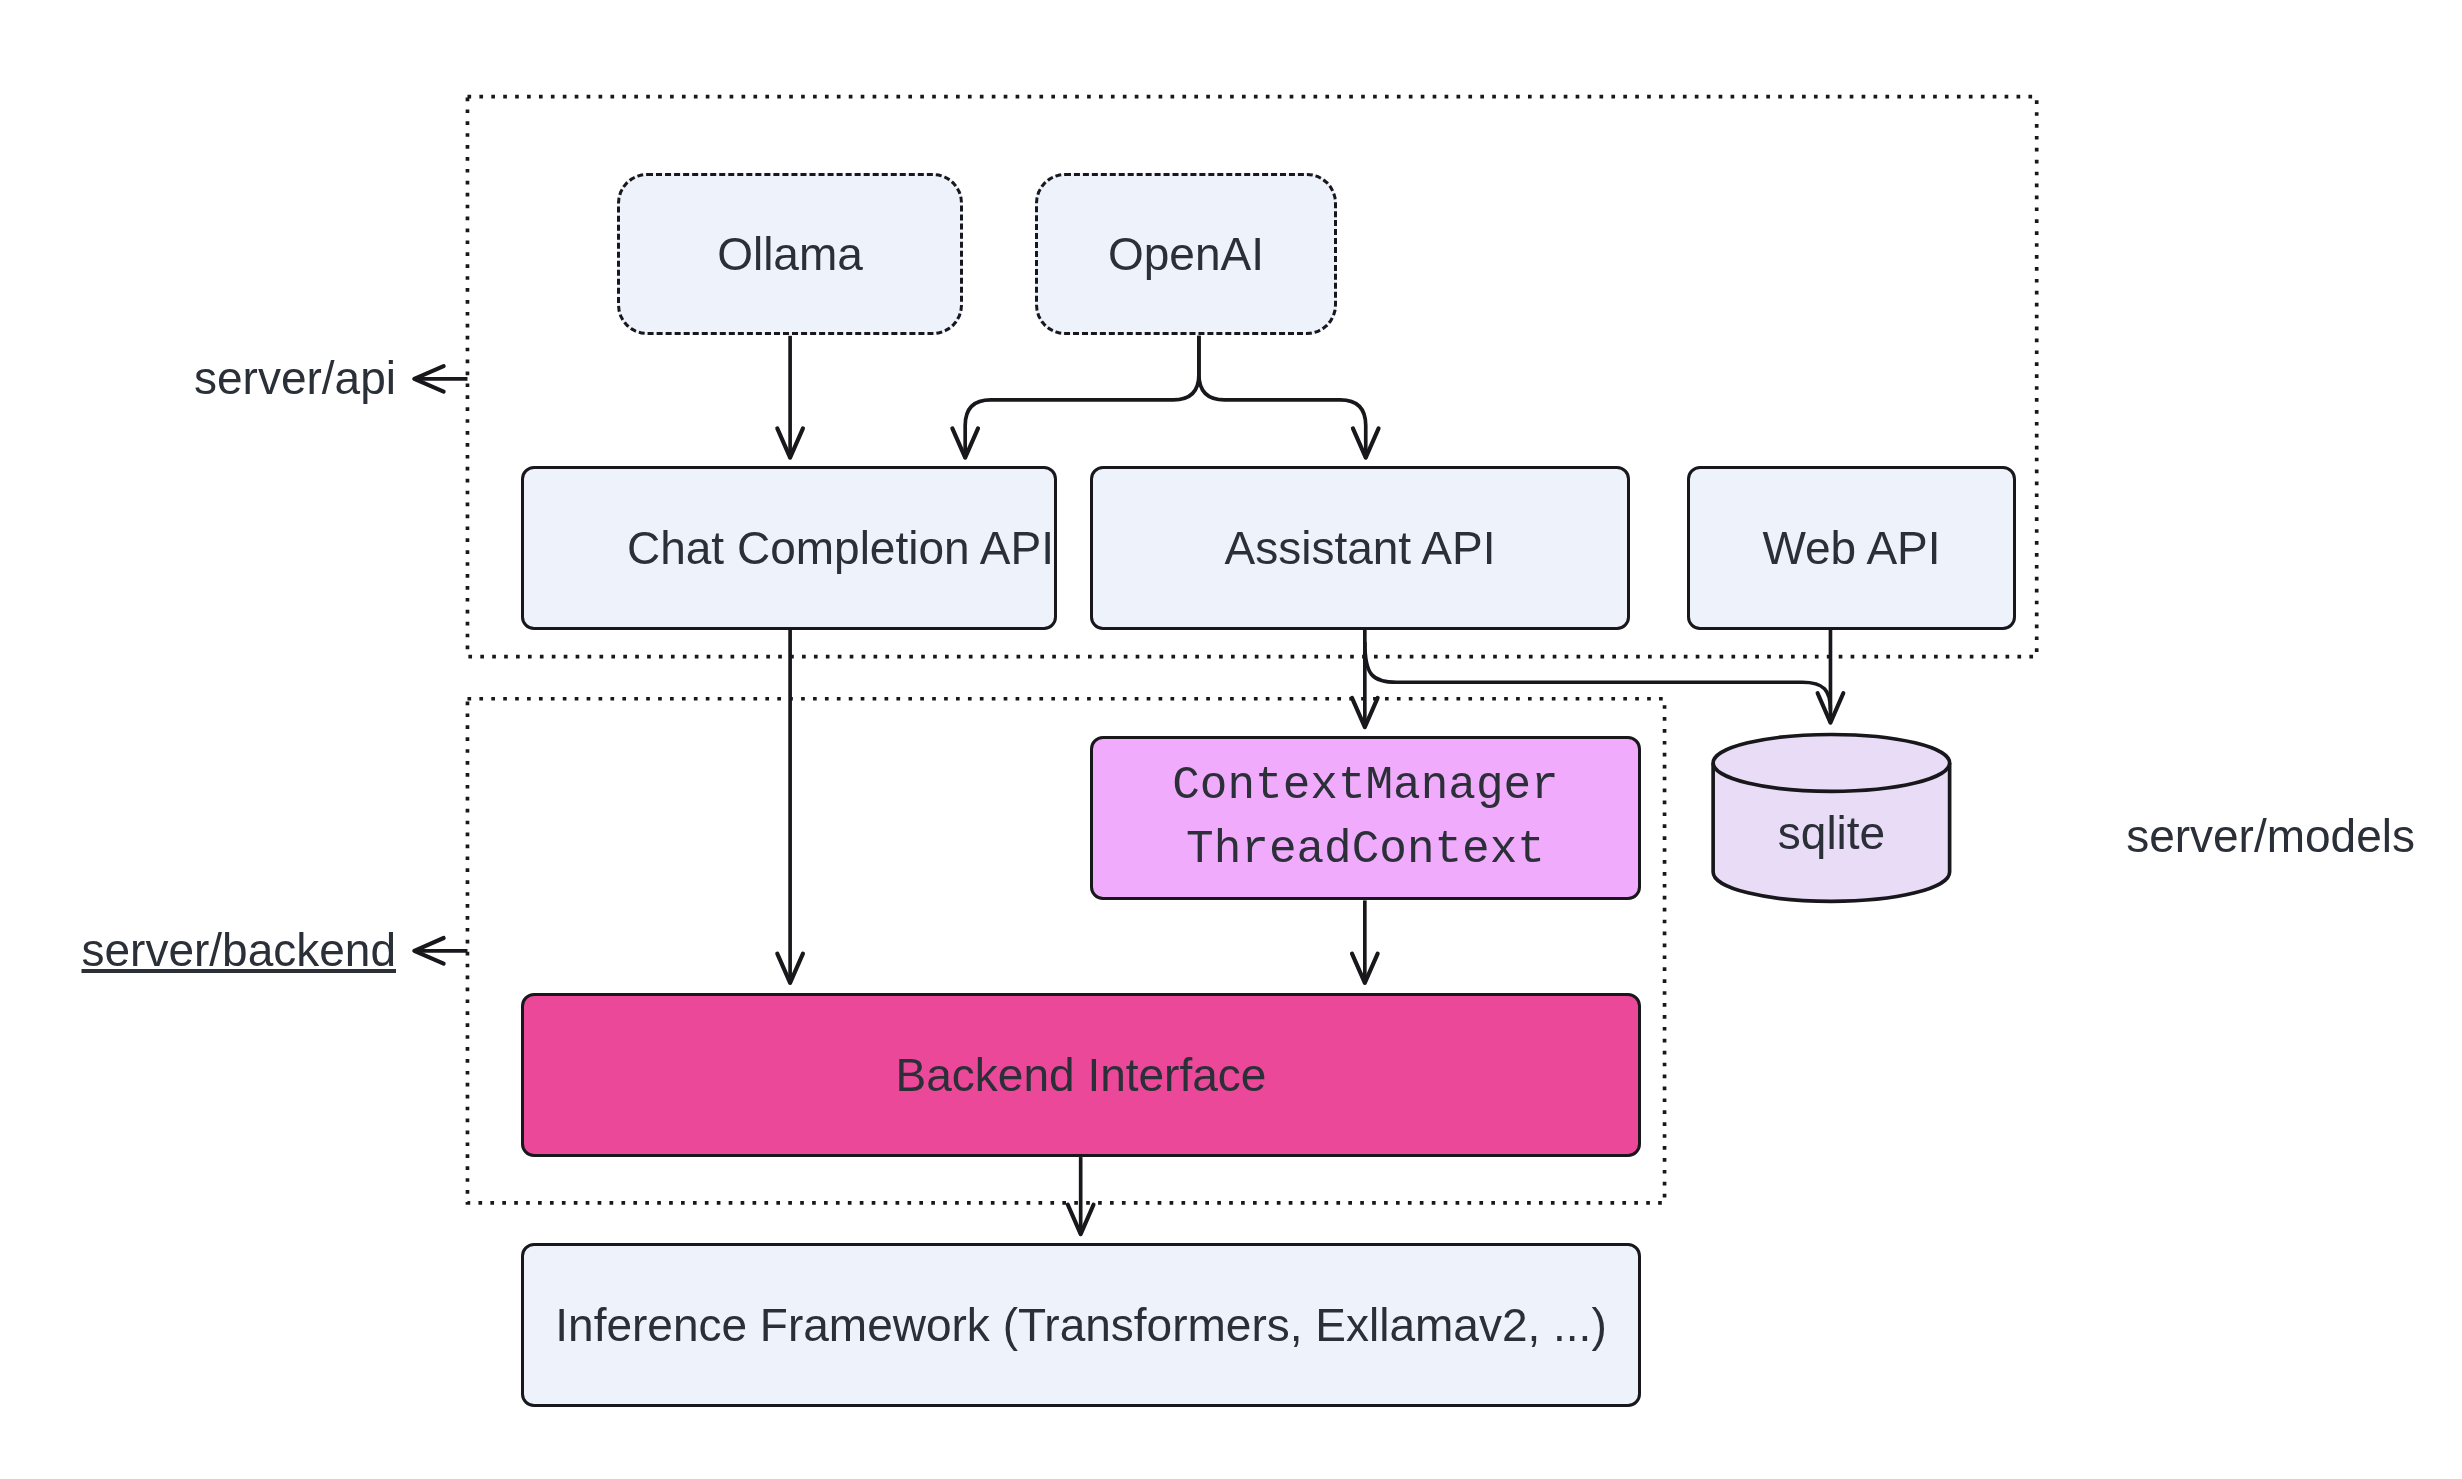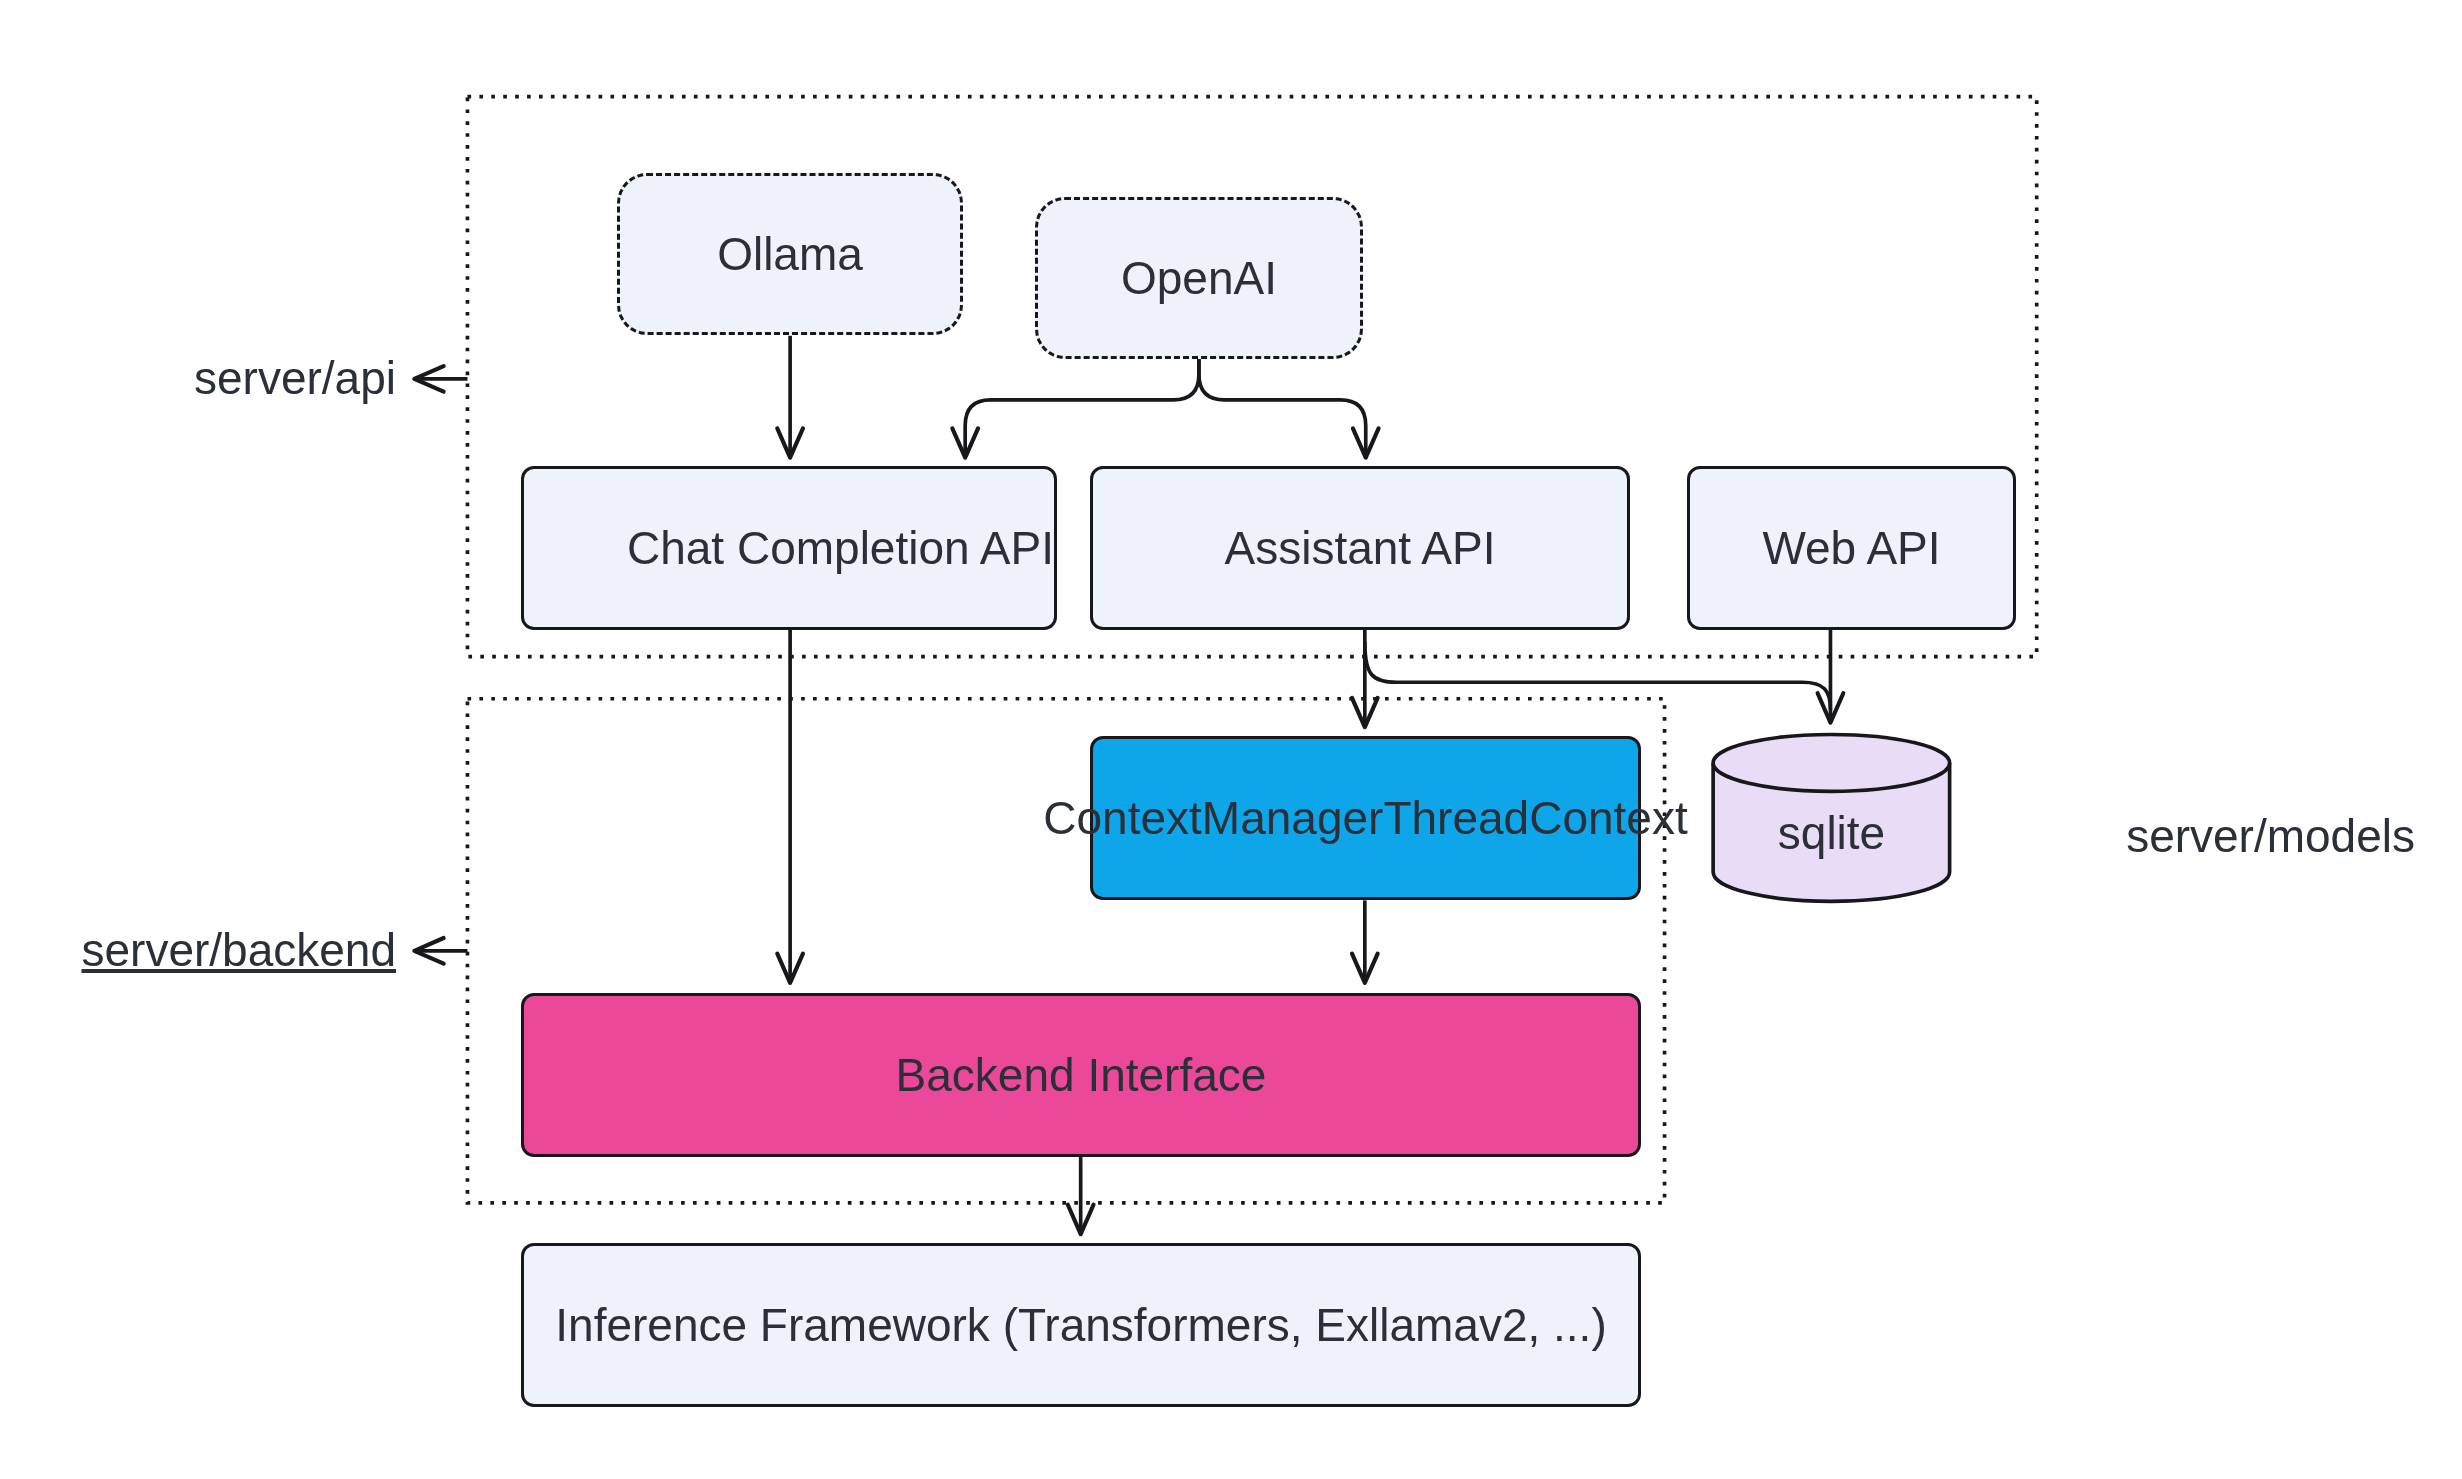--- a/index.html
+++ b/index.html
@@ -21,21 +21,21 @@
     background:#eef2fb;
     font-size:46px;
     line-height:1.4;
     text-align:center;
     color:#2b3038;
   }
   .node.dashed{
     border:3.7px dashed #17171c;
     border-radius:30px;
   }
-  .node.green{background:#0ea5e9;flex-direction:row;}
+  .node.green{background:#f0abfc;flex-direction:column;font-family:Liberation Mono, monospace;}
   .node.yellow{background:#ec4899;}
   .plain-label{
     position:absolute;
     font-size:46px;
     line-height:55px;
     height:55px;
     white-space:nowrap;
     color:#2b3038;
     text-align:right;
   }
@@ -81,21 +81,21 @@
   </svg>
 
   <div class="plain-label right-align" style="left:121px;top:351px;width:275px;">server/api</div>
   <div class="plain-label right-align" style="left:66px;top:923px;width:330px;text-decoration:underline;">server/backend</div>
   <div class="plain-label" style="left:2030px;top:809px;width:385px;">server/models</div>
 
   <div class="node dashed" style="left:617px;top:173px;width:346px;height:162px;">
     <span>Ollama</span>
   </div>
 
-  <div class="node dashed" style="left:1035px;top:173px;width:328px;height:162px;margin-top:24px;">
+  <div class="node dashed" style="left:1035px;top:173px;width:302px;height:162px;">
     <span>OpenAI</span>
   </div>
 
   <div class="node" style="left:521px;top:466px;width:536px;height:164px;justify-content:flex-end;">
     <span>Chat Completion API</span>
   </div>
 
   <div class="node" style="left:1090px;top:466px;width:540px;height:164px;">
     <span>Assistant API</span>
   </div>

